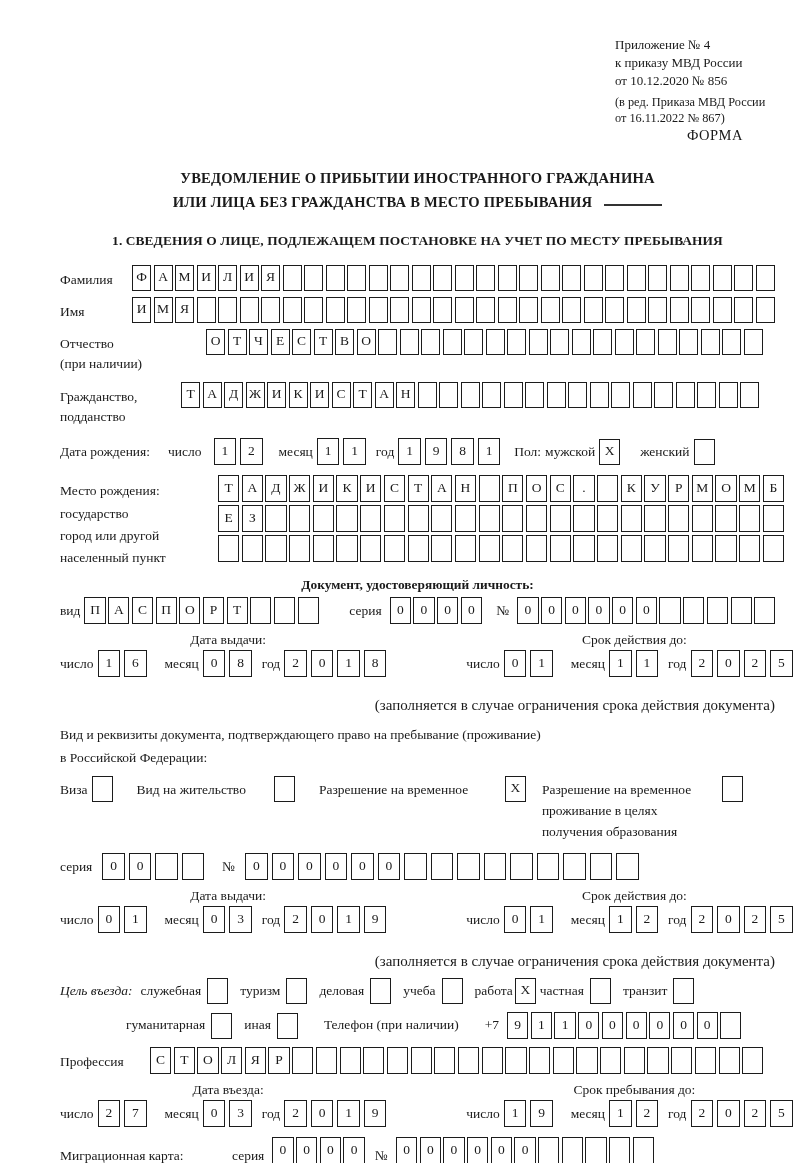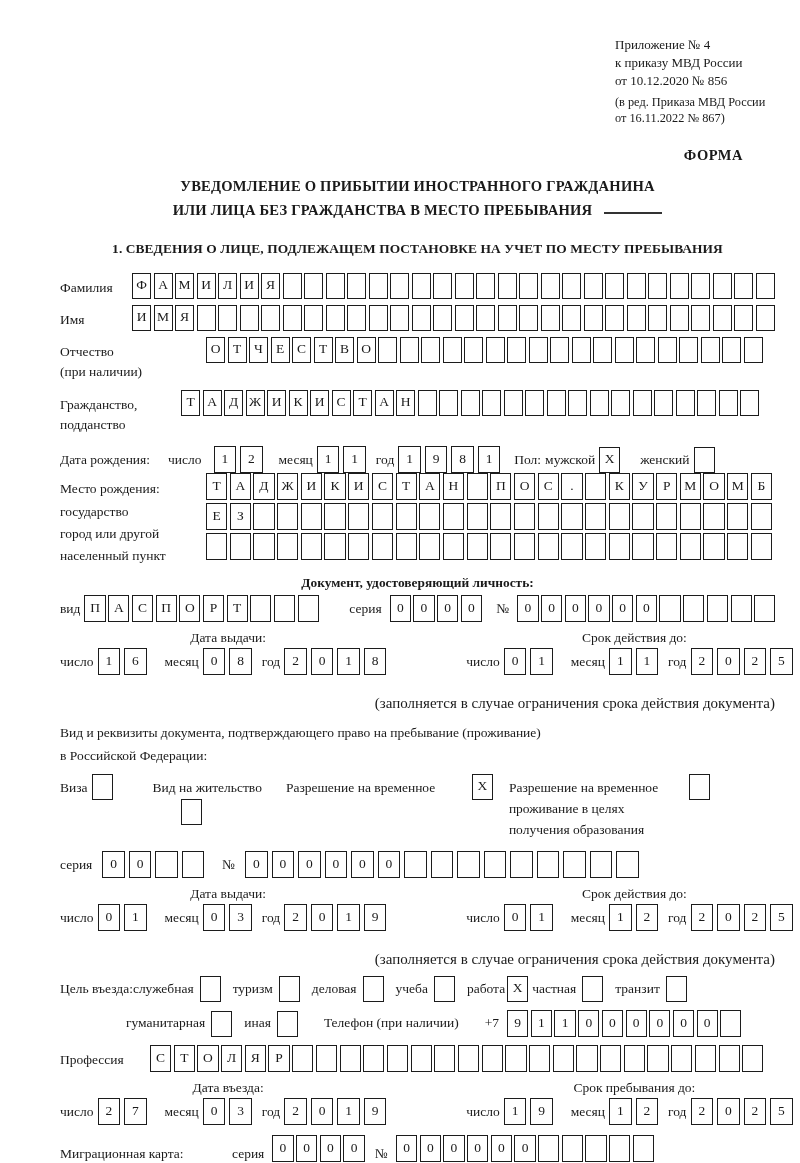--- a/index.html
+++ b/index.html
@@ -5,22 +5,22 @@
   html,body{margin:0;padding:0;background:#fff;}
   body{
     width:800px;height:1163px;overflow:hidden;
     font-family:"Liberation Serif","DejaVu Serif",serif;
     color:#1a1a1a;font-size:13.5px;
   }
   .page{padding:36px 25px 0 60px;box-sizing:border-box;width:800px;}
   
   .appendix{margin-left:555px;width:200px;line-height:1.4;font-size:13px;}
   .appendix .note{font-size:12.3px;margin-top:3px;line-height:1.35;}
-  .forma{ text-align:right;padding-right:32px;font-weight:bold;font-size:14.5px;margin-top:20px;letter-spacing:.5px;}
-  .title{ text-align:center;font-weight:bold;font-size:14.6px;line-height:1.5;margin-top:12px;letter-spacing:.2px;}
+  .forma{ text-align:right;padding-right:32px;font-weight:normal;font-size:14.5px;letter-spacing:.5px;}
+  .title{ text-align:center;font-weight:bold;font-size:14.6px;line-height:1.5;margin-top:24px;letter-spacing:.2px;}
   .title .blank{display:inline-block;width:58px;border-bottom:2px solid #333;height:1em;margin-left:12px;vertical-align:baseline;}
   .sec-head{font-weight:bold;font-size:13.4px;margin-top:20px;text-align:center;letter-spacing:.1px;white-space:nowrap;}
 
   
   .frow{display:flex;align-items:flex-start;margin-top:6px;}
   .flabel{flex:none;padding-top:5px;line-height:1.45;}
   .lbl{line-height:1.5;}
   .grid{display:flex;flex-wrap:nowrap;}
   .cb{
     flex:none;display:inline-block;box-sizing:border-box;
@@ -41,21 +41,21 @@
   .small-note{font-size:15px;text-align:right;margin-top:20px;}
   .para{margin-top:10px;line-height:1.7;}
 
   
   .opts{display:flex;align-items:flex-start;margin-top:6px;}
   .opt{display:flex;align-items:flex-start;}
   .opt .olabel{line-height:1.55;padding-top:4px;}
   .opt .olabel.center{text-align:left;}
   .opt .checkbox{margin-left:8px;}
   .purpose-row{display:flex;align-items:center;margin-top:8px;}
-  .purpose-row .plabel{margin-right:0;}
+  .purpose-row .plabel{margin-right:8px;font-style:italic;}
   .purpose-row .checkbox{margin-right:12px;margin-left:6px;}
   .doc-head{font-weight:bold;text-align:center;margin-top:8px;font-size:13.4px;}
 </style>
 </head>
 <body>
 
 <div class="page">
 
   <div class="appendix">
     <div>Приложение № 4</div>
@@ -242,21 +242,21 @@
     <span class="dlab">мужской</span>
     <span class="grid checkbox">
         <span class="cb">X</span>
       </span>
     <span class="dlab" style="margin-left:14px;">женский</span>
     <span class="grid checkbox">
         <span class="cb"></span>
       </span>
   </div>
 
-  <div class="frow" style="margin-top:0;">
+  <div class="frow" style="margin-top:10px;gap:12px;">
     <div class="flabel" style="width:146px;line-height:1.65;">
       <div>Место рождения:</div>
       <div>государство</div>
       <div>город или другой</div>
       <div>населенный пункт</div>
     </div>
     <div class="stack">
       <div class="grid g-md">
           <span class="cb">Т</span>
           <span class="cb">А</span>
@@ -430,21 +430,21 @@
     <div>в Российской Федерации:</div>
   </div>
 
   <div class="opts">
     <div class="opt">
       <div class="olabel">Виза</div>
       <div class="grid checkbox" style="margin-left:4px;">
           <span class="cb"></span>
         </div>
     </div>
-    <div class="opt" style="margin-left:40px;flex-direction:column;">
+    <div class="opt" style="margin-left:24px;">
       <div class="olabel">Вид на жительство</div>
       <div class="grid checkbox" style="margin-left:28px;">
           <span class="cb"></span>
         </div>
     </div>
     <div class="opt" style="margin-left:24px;">
       <div class="olabel center" style="width:178px;">
         <div>Разрешение на временное</div>
       </div>
       <div class="grid checkbox">

